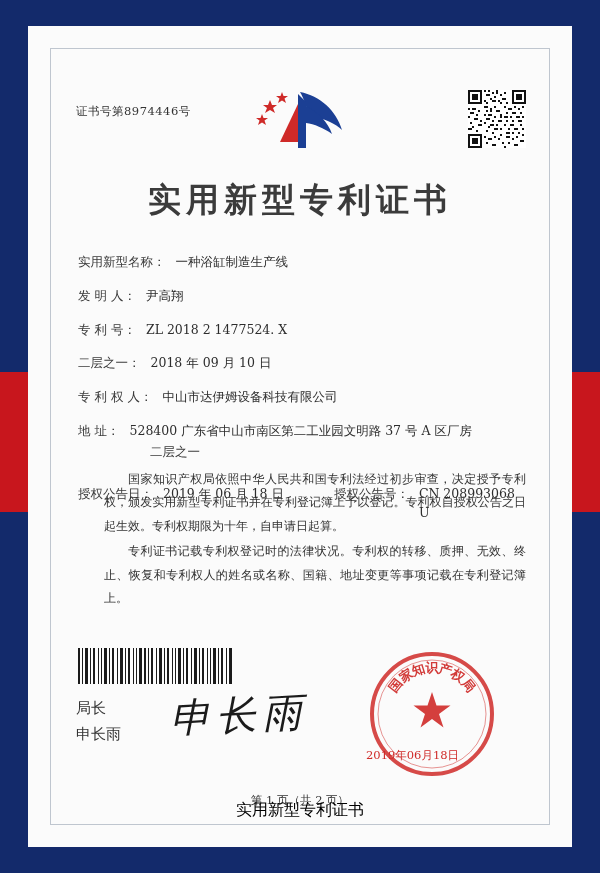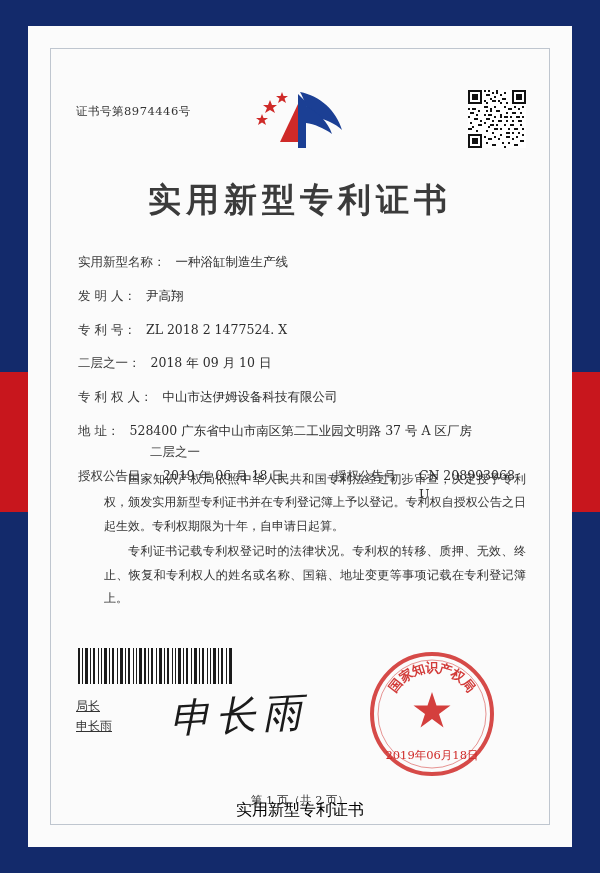--- a/index.html
+++ b/index.html
@@ -133,21 +133,21 @@
     color: #3a3a3a;
   }
   .fvalue {
     flex: 1 1 auto;
     padding-left: 10px;
     color: #2d2d2d;
   }
   .frow.tight { margin-bottom: 2px; }
   .fcont {
     padding-left: 72px;
-    margin-bottom: 6px;
+    margin-bottom: 24px;
     line-height: 1.5;
   }
   .frow.split { gap: 5px; }
   .half-left { flex: 0 0 56%; display: flex; }
   .half-right { flex: 1 1 auto; display: flex; }
 
   
   .paras {
     position: absolute;
     left: 28px;
@@ -172,25 +172,24 @@
     top: 600px;
     width: 160px;
     height: 36px;
   }
 
   
   .sig-label {
     position: absolute;
     left: 26px;
     top: 648px;
-    font-size: 12px;
+    font-size: 15px;
     line-height: 1.7;
     color: #333;
     font-family: "DejaVu Serif", "Liberation Serif", serif;
-    text-decoration: underline;
   }
   .sig-script {
     position: absolute;
     left: 120px;
     top: 640px;
     font-size: 40px;
     color: #1b1b1b;
     font-family: "DejaVu Serif", "Liberation Serif", serif;
     font-style: italic;
     letter-spacing: 6px;
@@ -203,21 +202,20 @@
     right: 52px;
     top: 600px;
     width: 132px;
     height: 132px;
   }
   .seal-date {
     position: absolute;
     right: 52px;
     top: 700px;
     width: 132px;
-    text-align: center;
     color: #cf2a28;
     font-size: 11.5px;
     font-family: "DejaVu Serif", "Liberation Serif", serif;
   }
 
   .page-no {
     position: absolute;
     left: 0; right: 0;
     top: 745px;
     text-align: center;

